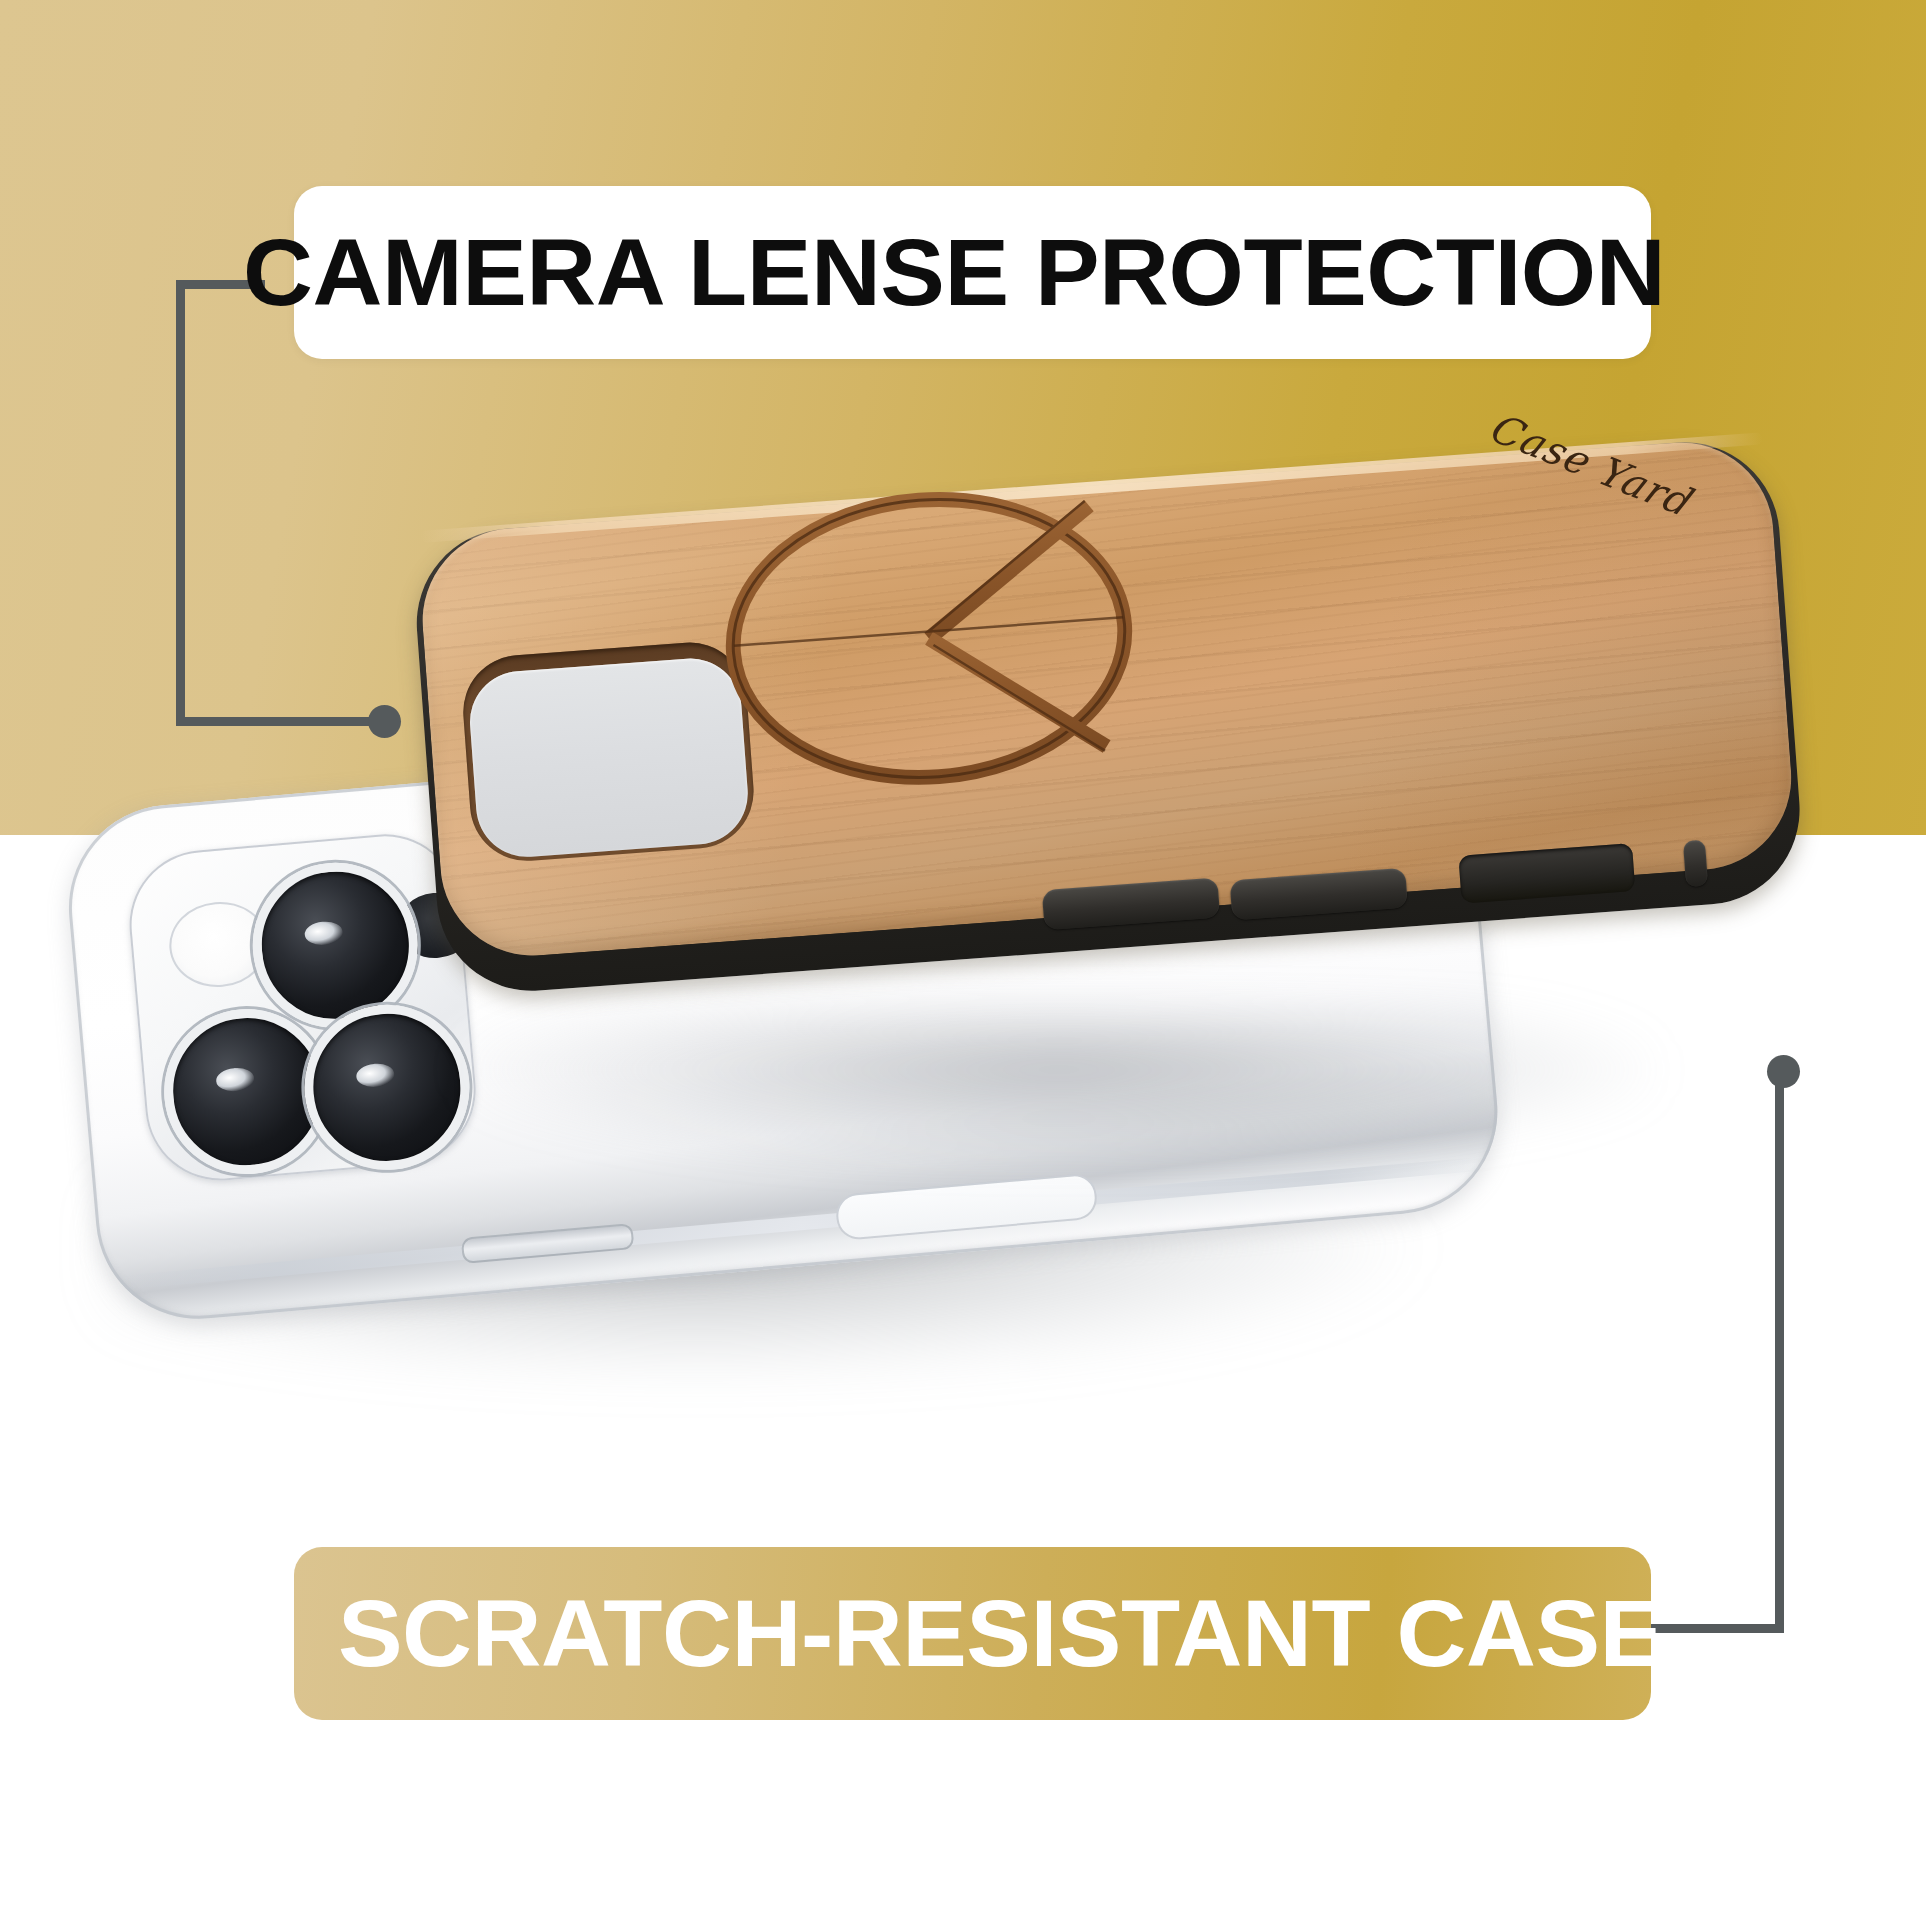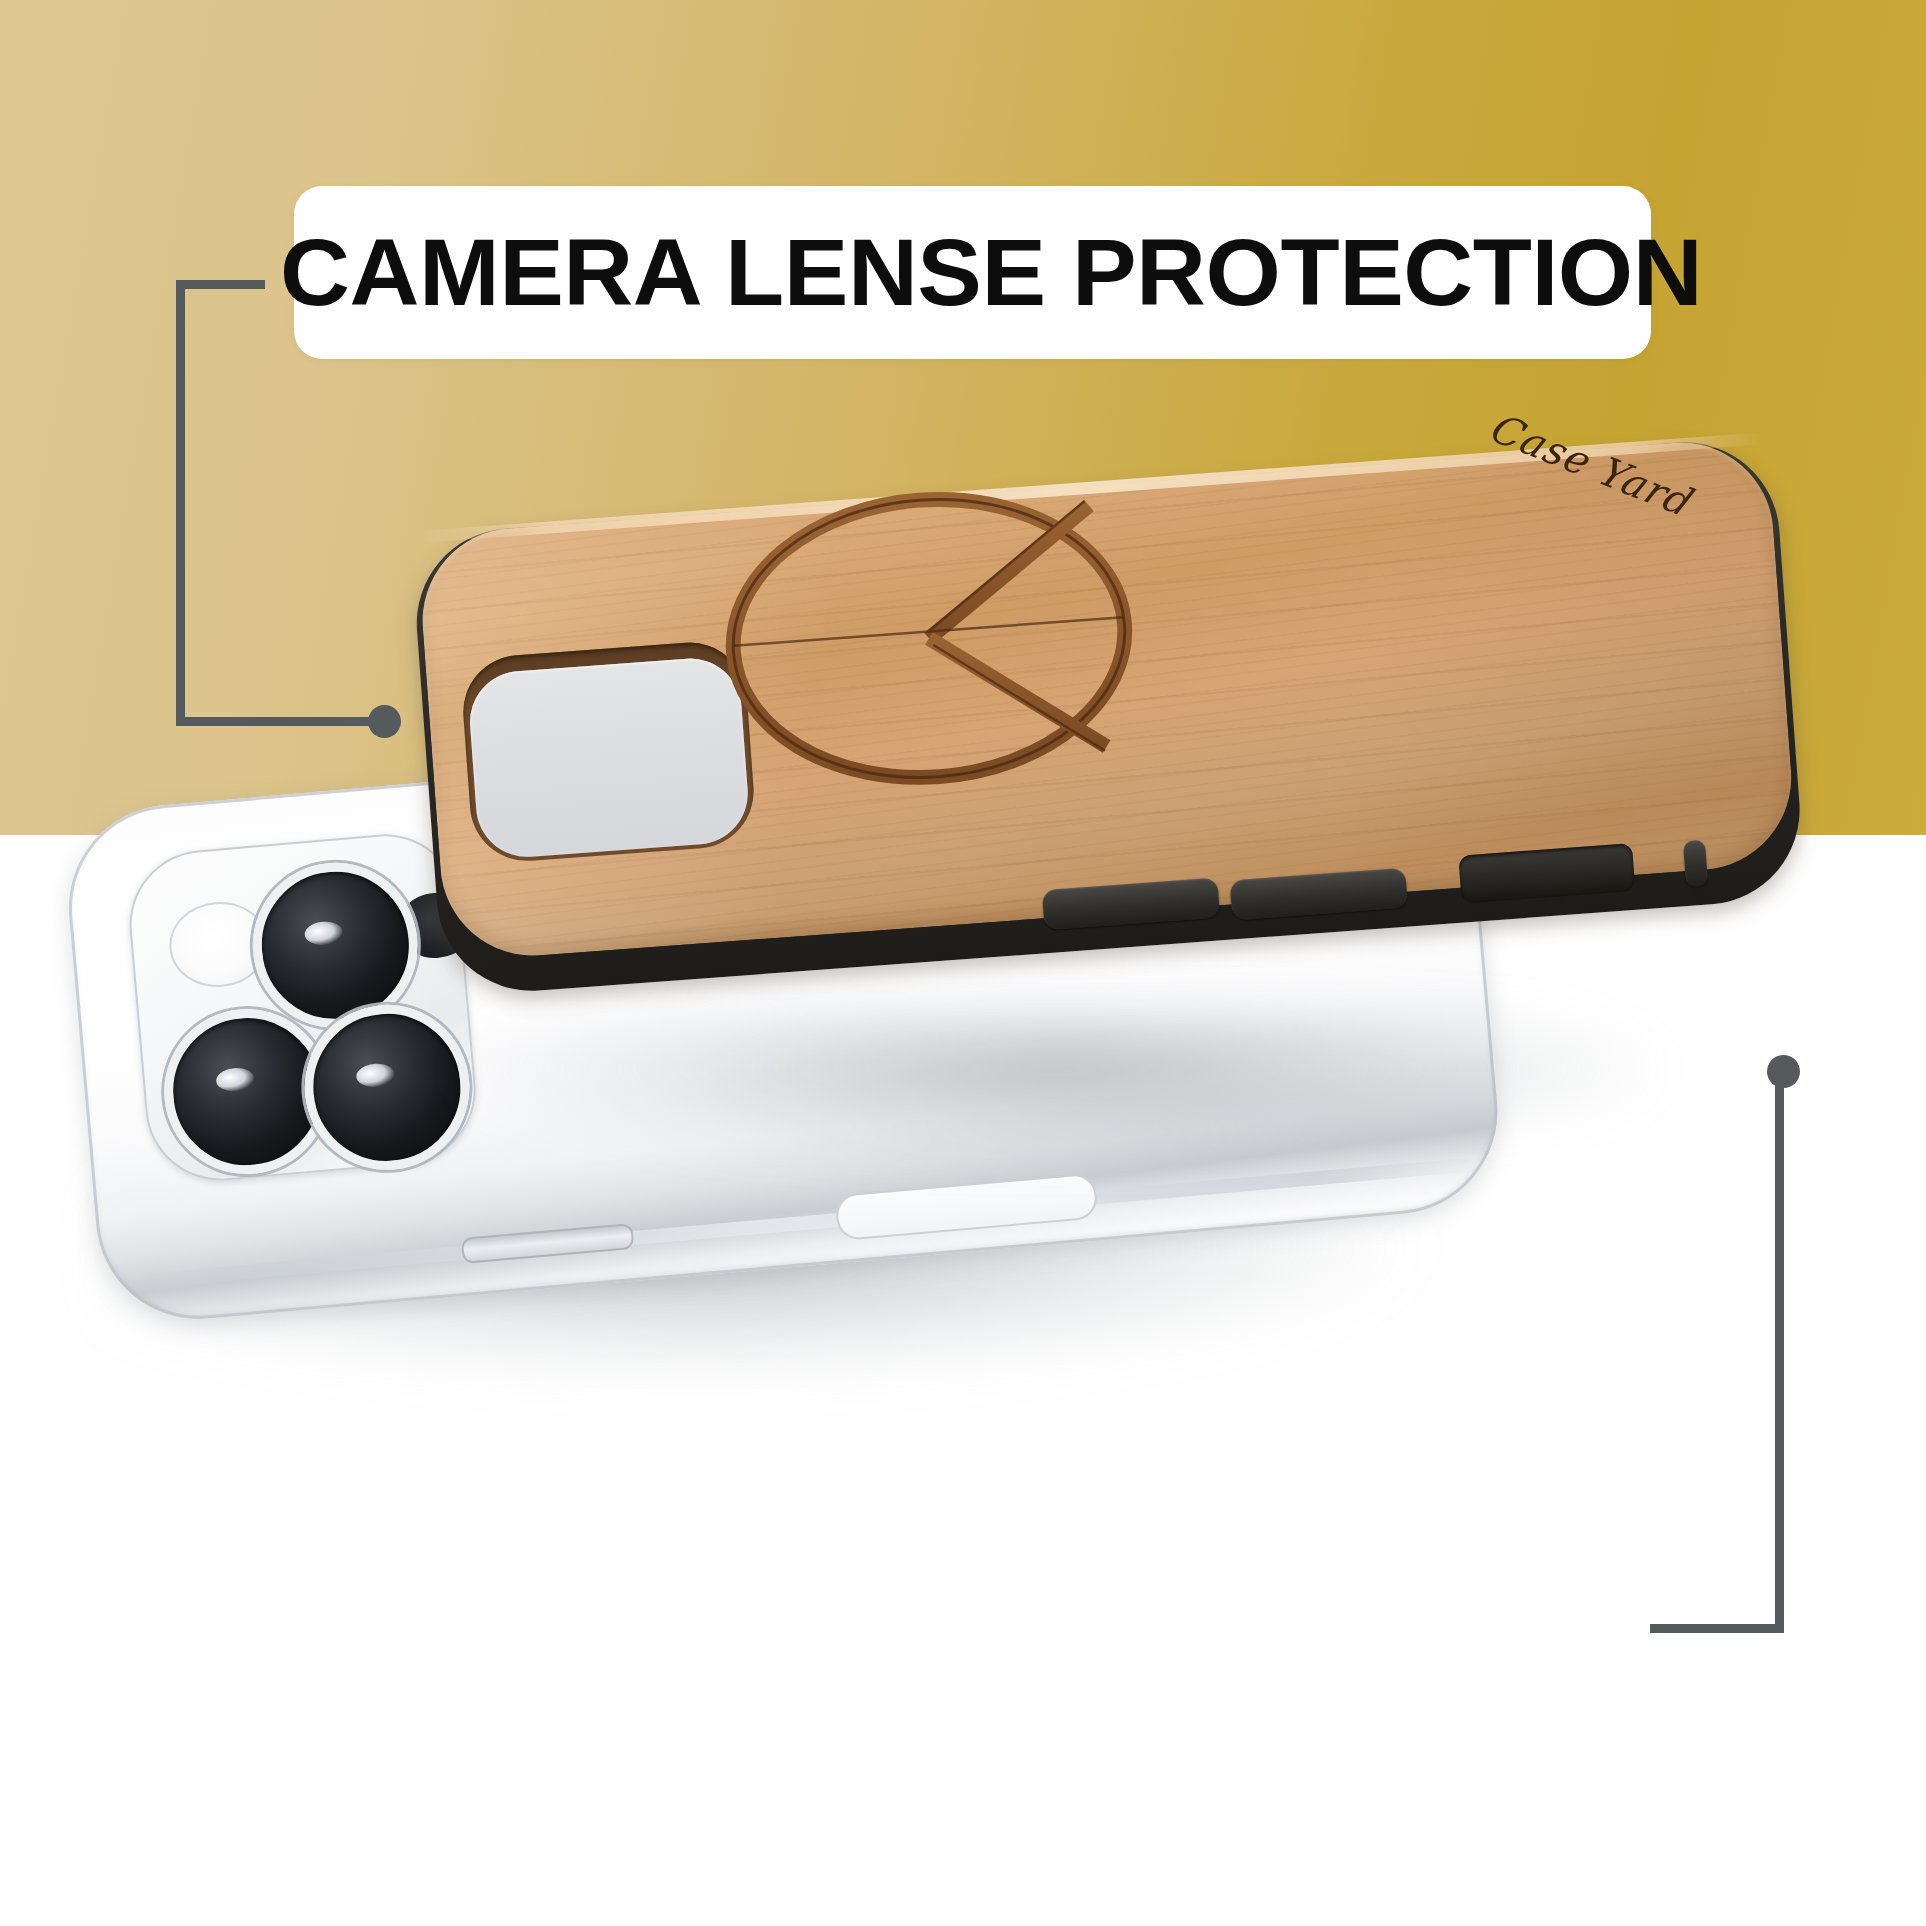--- a/index.html
+++ b/index.html
@@ -30,21 +30,21 @@
   #conn-top-h2{left:176px;top:717px;width:203px;height:9px;}
   #conn-top-dot{left:368px;top:705px;width:33px;height:33px;}
 
   
   #conn-bot-dot{left:1767px;top:1055px;width:33px;height:33px;}
   #conn-bot-v {left:1775px;top:1077px;width:9px;height:554px;}
   #conn-bot-h {left:1650px;top:1624px;width:134px;height:9px;}
 
   
   .banner{
-    position:absolute;display:flex;align-items:center;justify-content:flex-start;
+    position:absolute;display:flex;align-items:center;justify-content:flex-end;
     text-align:center;letter-spacing:-0.5px;
   }
   #banner-top{
     left:294px;top:186px;width:1357px;height:173px;
     background:#ffffff;border-radius:28px;
     box-shadow:0 2px 10px rgba(0,0,0,.05);
   }
   #banner-top .banner-text{
     color:#0d0d0d;font-size:95px;font-weight:700;line-height:1;
     transform:scaleX(1.02);white-space:nowrap;
@@ -303,15 +303,18 @@
   </div>
 
   <div class="conn-dot" id="conn-bot-dot"></div>
   <div class="conn" id="conn-bot-v"></div>
   <div class="conn" id="conn-bot-h"></div>
 
   <div class="banner" id="banner-top">
     <span class="banner-text">CAMERA LENSE PROTECTION</span>
   </div>
 
+  <div class="banner" id="banner-bottom">
+    <span class="banner-text">SCRATCH-RESISTANT CASE</span>
+  </div>
 
 </div>
 
 
 </body></html>

